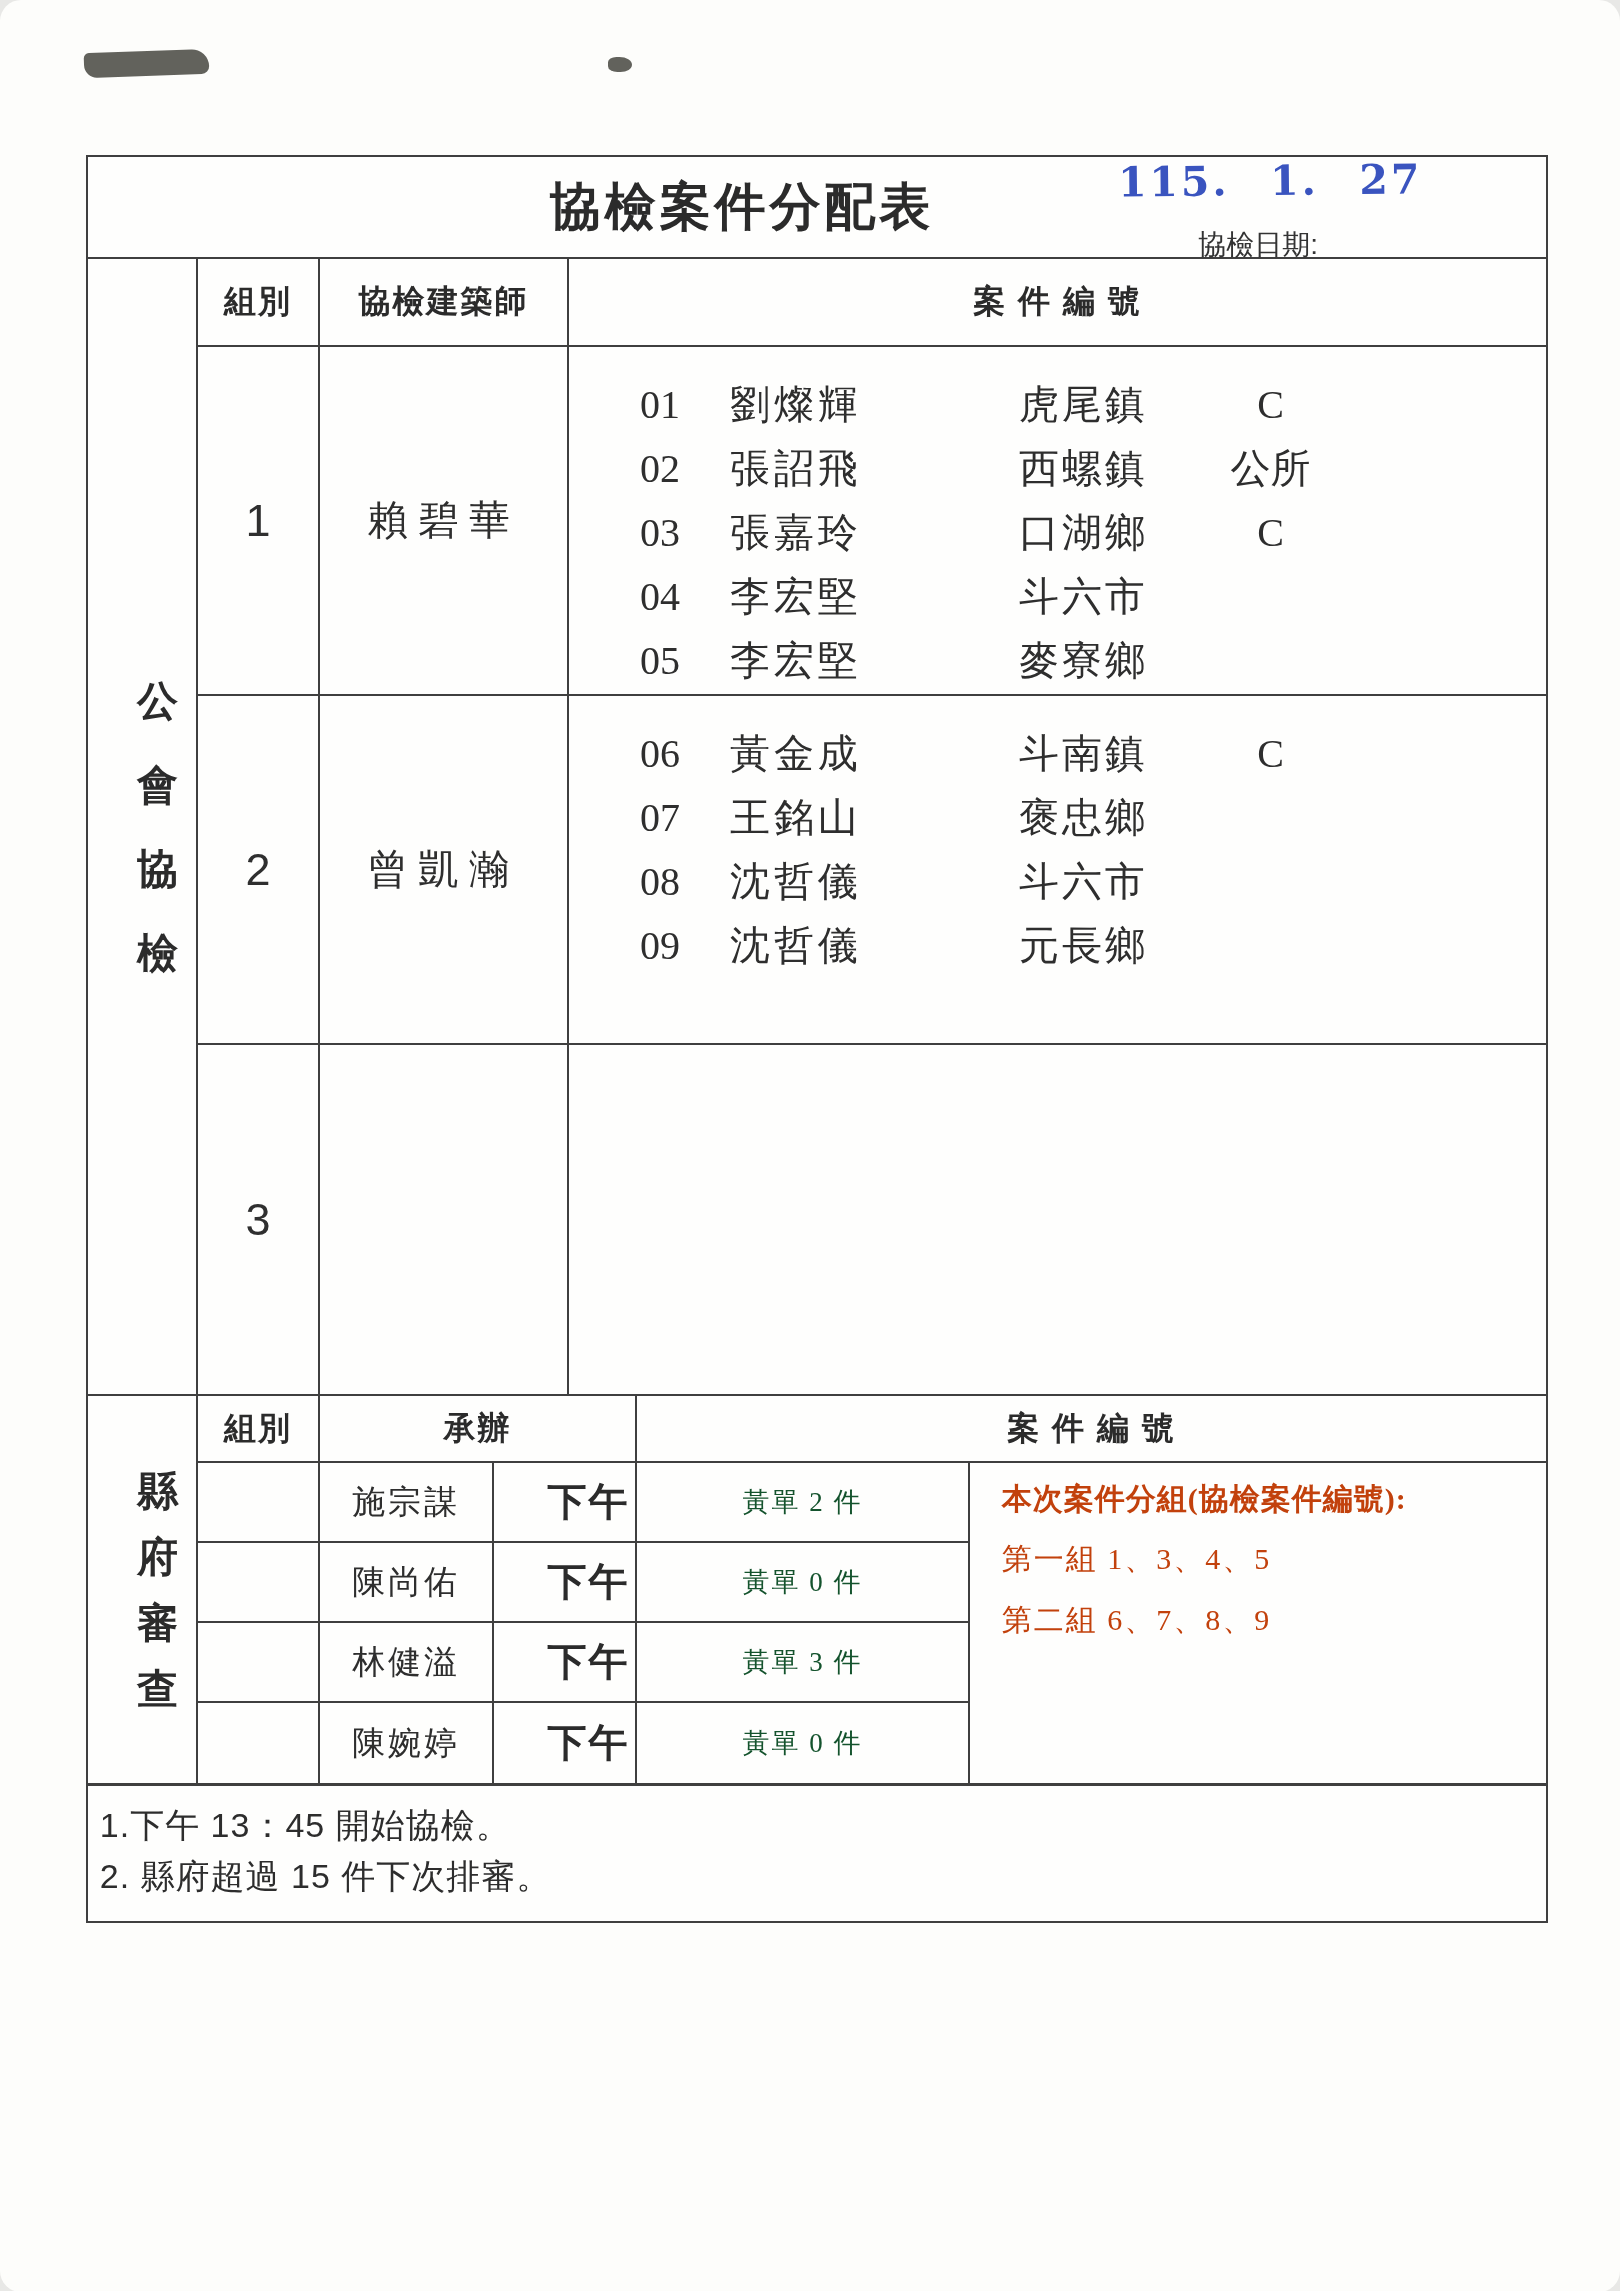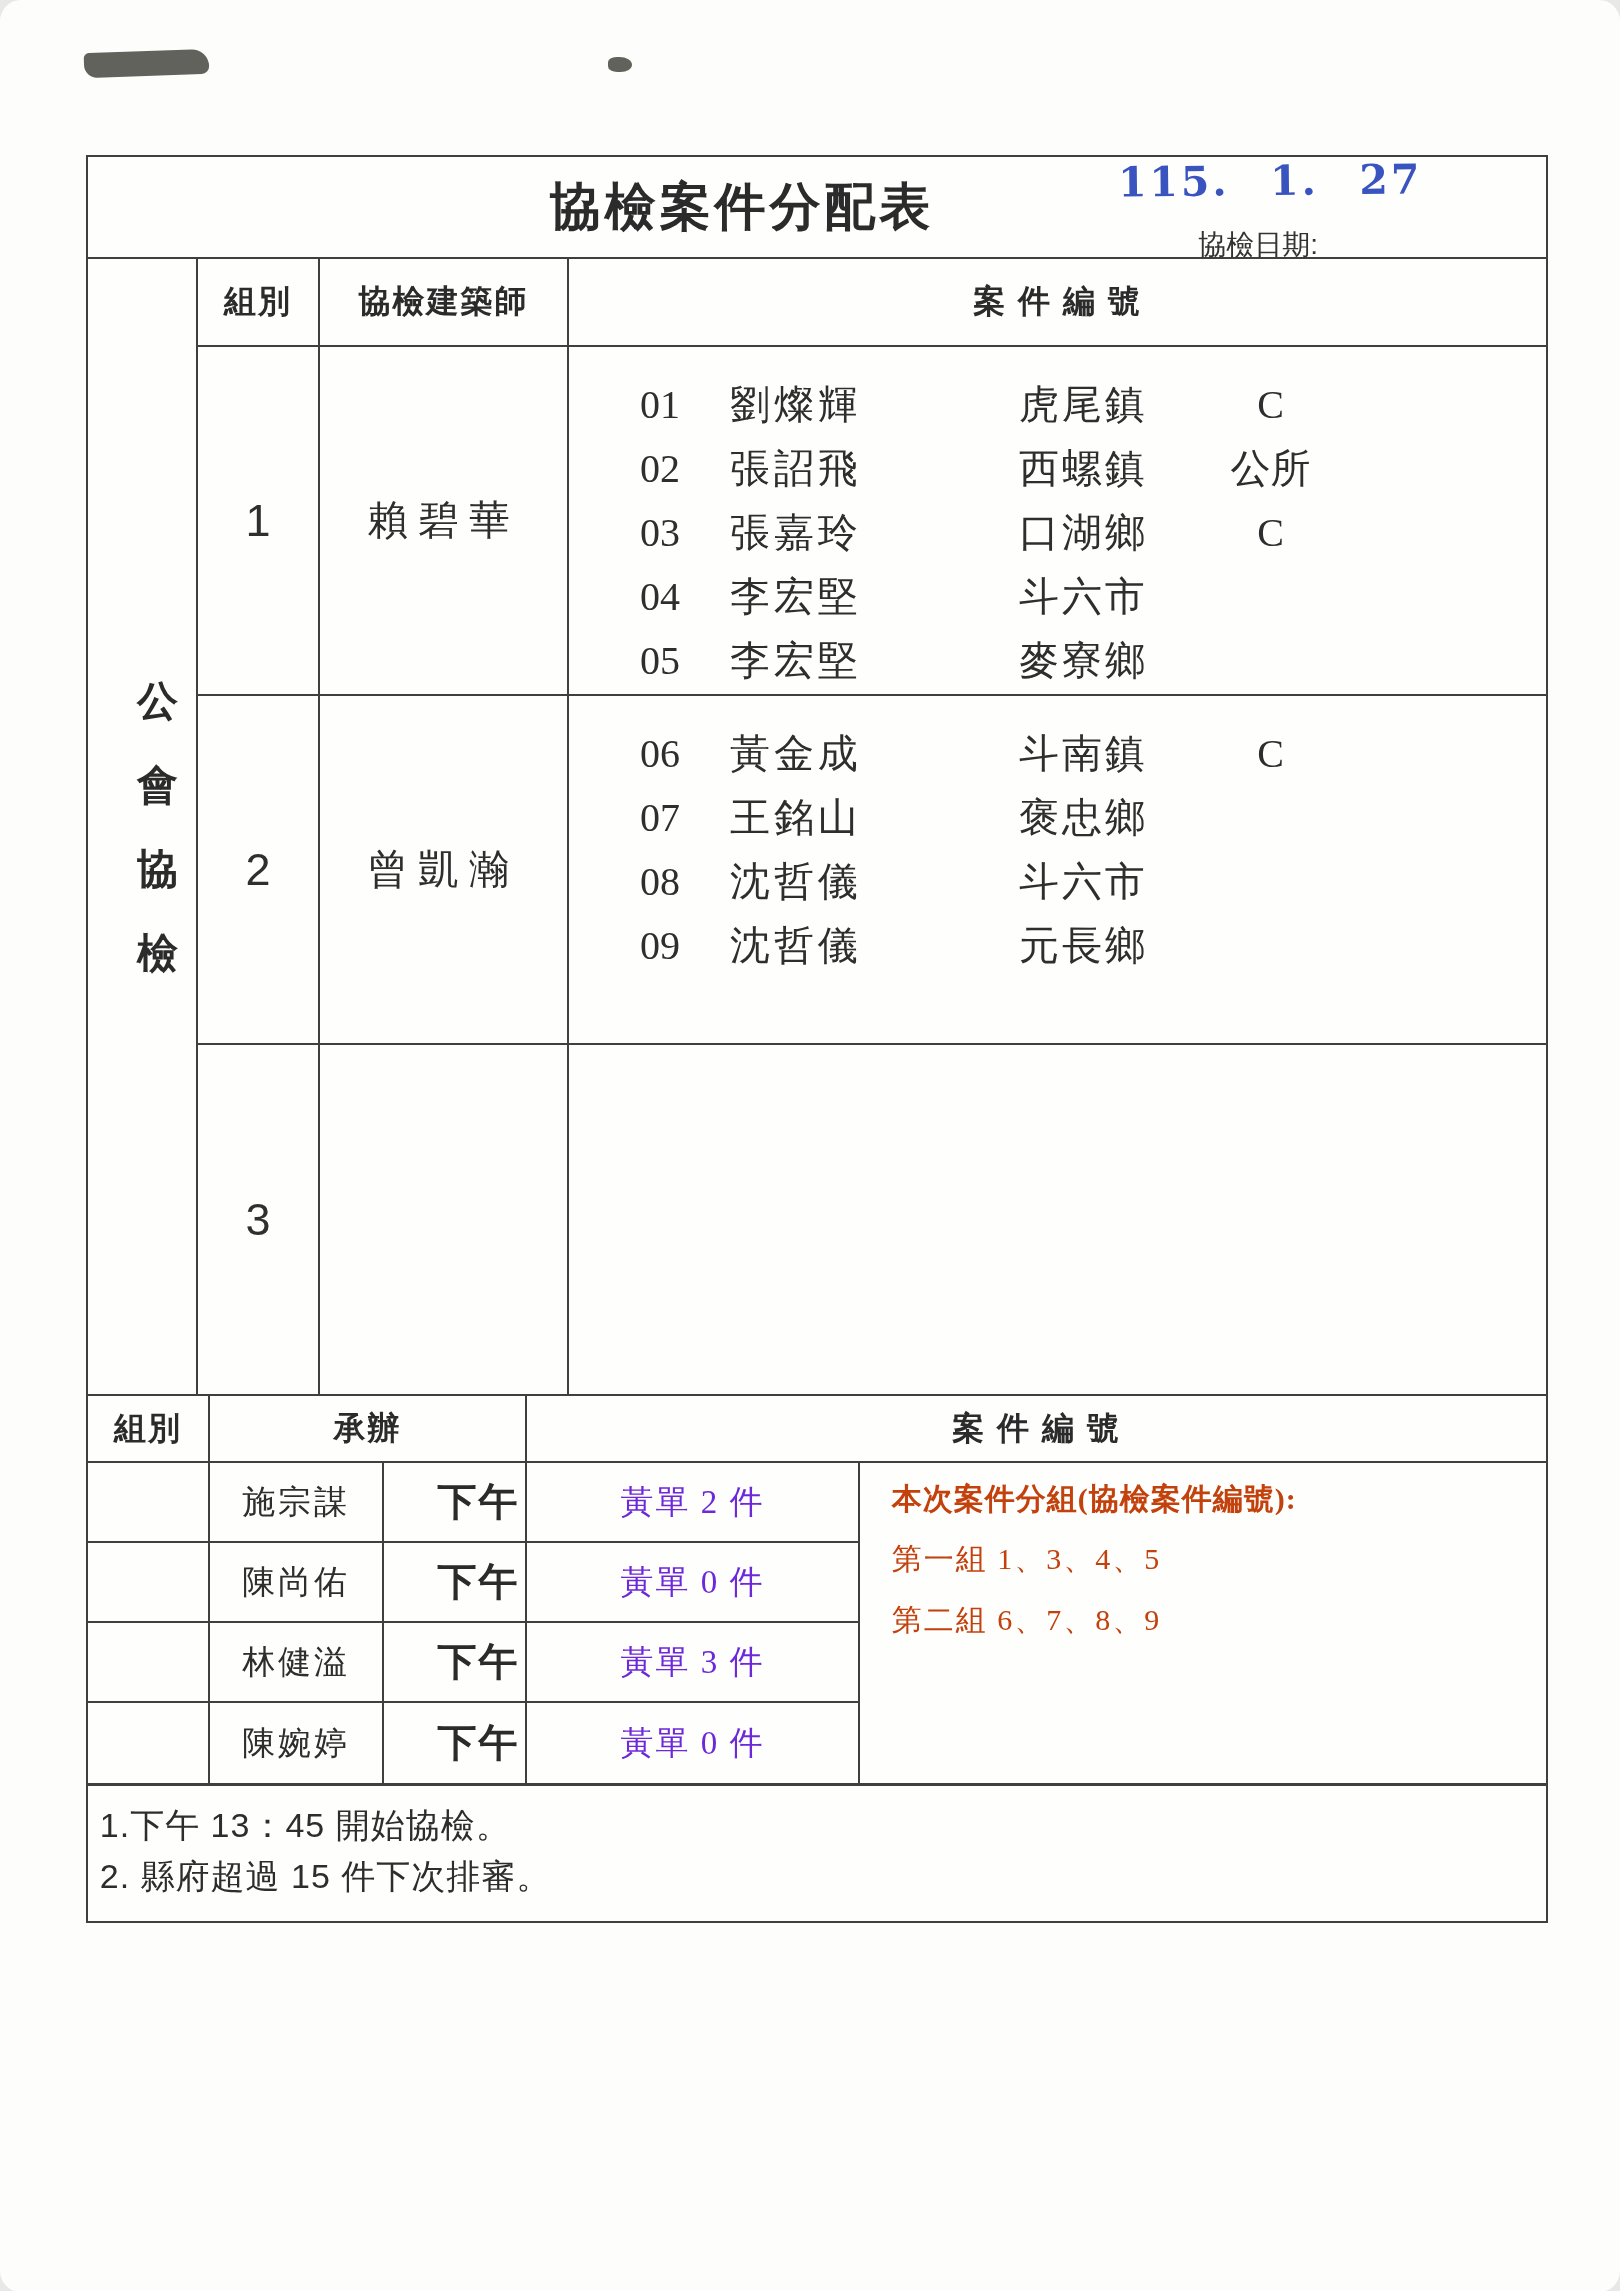--- a/index.html
+++ b/index.html
@@ -75,21 +75,21 @@
   
   .county-sec { border-bottom:3.9px solid #3f3f3f; }
   .county-grid {
     flex:1; display:grid;
     grid-template-columns:122px 174px 143px 333px 1fr;
     grid-template-rows:67px 80px 80px 80px 80px;
   }
   .cg { display:flex; align-items:center; justify-content:center; }
   .cg-name { font-family:"Liberation Serif","DejaVu Serif",serif; font-size:33px; letter-spacing:2.9px; color:#2e2e2e; }
   .cg-time { font-weight:bold; font-size:39px; letter-spacing:2px;padding-left:48px; }
-  .cg-yellow { font-family:"Liberation Serif","DejaVu Serif",serif; font-size:33px; letter-spacing:2px; color:#6d28d9; }
+  .cg-yellow { font-family:"Liberation Serif","DejaVu Serif",serif; font-size:27px; letter-spacing:2px; color:#14532d; }
   .big-cell {
     grid-column:5; grid-row:2/6; padding:15.7px 9.8px 0 11.8px;
     font-family:"Liberation Serif","DejaVu Serif",serif; font-size:30px; color:#c2410c;margin-left:20px;
   }
   .big-title { font-weight:bold; margin-bottom:15.7px; letter-spacing:1px; }
   .big-line { margin-bottom:13.7px; letter-spacing:2px; line-height:47px; }
 
   
   .notes { height:135px; padding:13.7px 0 0 11.8px; }
   .note-line { font-size:34px; line-height:51px; color:#2d2d2d; letter-spacing:1px; }
@@ -190,20 +190,23 @@
 
         <div class="row group-row">
           <div class="gno-cell br w-group">3</div>
           <div class="arch-cell br w-arch"></div>
           <div class="cases-cell flex1"></div>
         </div>
       </div>
     </div>
 
     <div class="section county-sec">
+      <div class="side-cell br">
+        <div class="side-label">縣府審查</div>
+      </div>
       <div class="county-grid">
         <div class="cg hcell br bb" style="grid-column:1;grid-row:1;">組別</div>
         <div class="cg hcell br bb" style="grid-column:2/4;grid-row:1;">承辦</div>
         <div class="cg hcell bb" style="grid-column:4/6;grid-row:1;">案 件 編 號</div>
 
         <div class="cg br bb" style="grid-column:1;grid-row:2;"></div>
         <div class="cg cg-name br bb" style="grid-column:2;grid-row:2;">施宗謀</div>
         <div class="cg cg-time br bb" style="grid-column:3;grid-row:2;">下午</div>
         <div class="cg cg-yellow br bb" style="grid-column:4;grid-row:2;">黃單 2 件</div>
 

